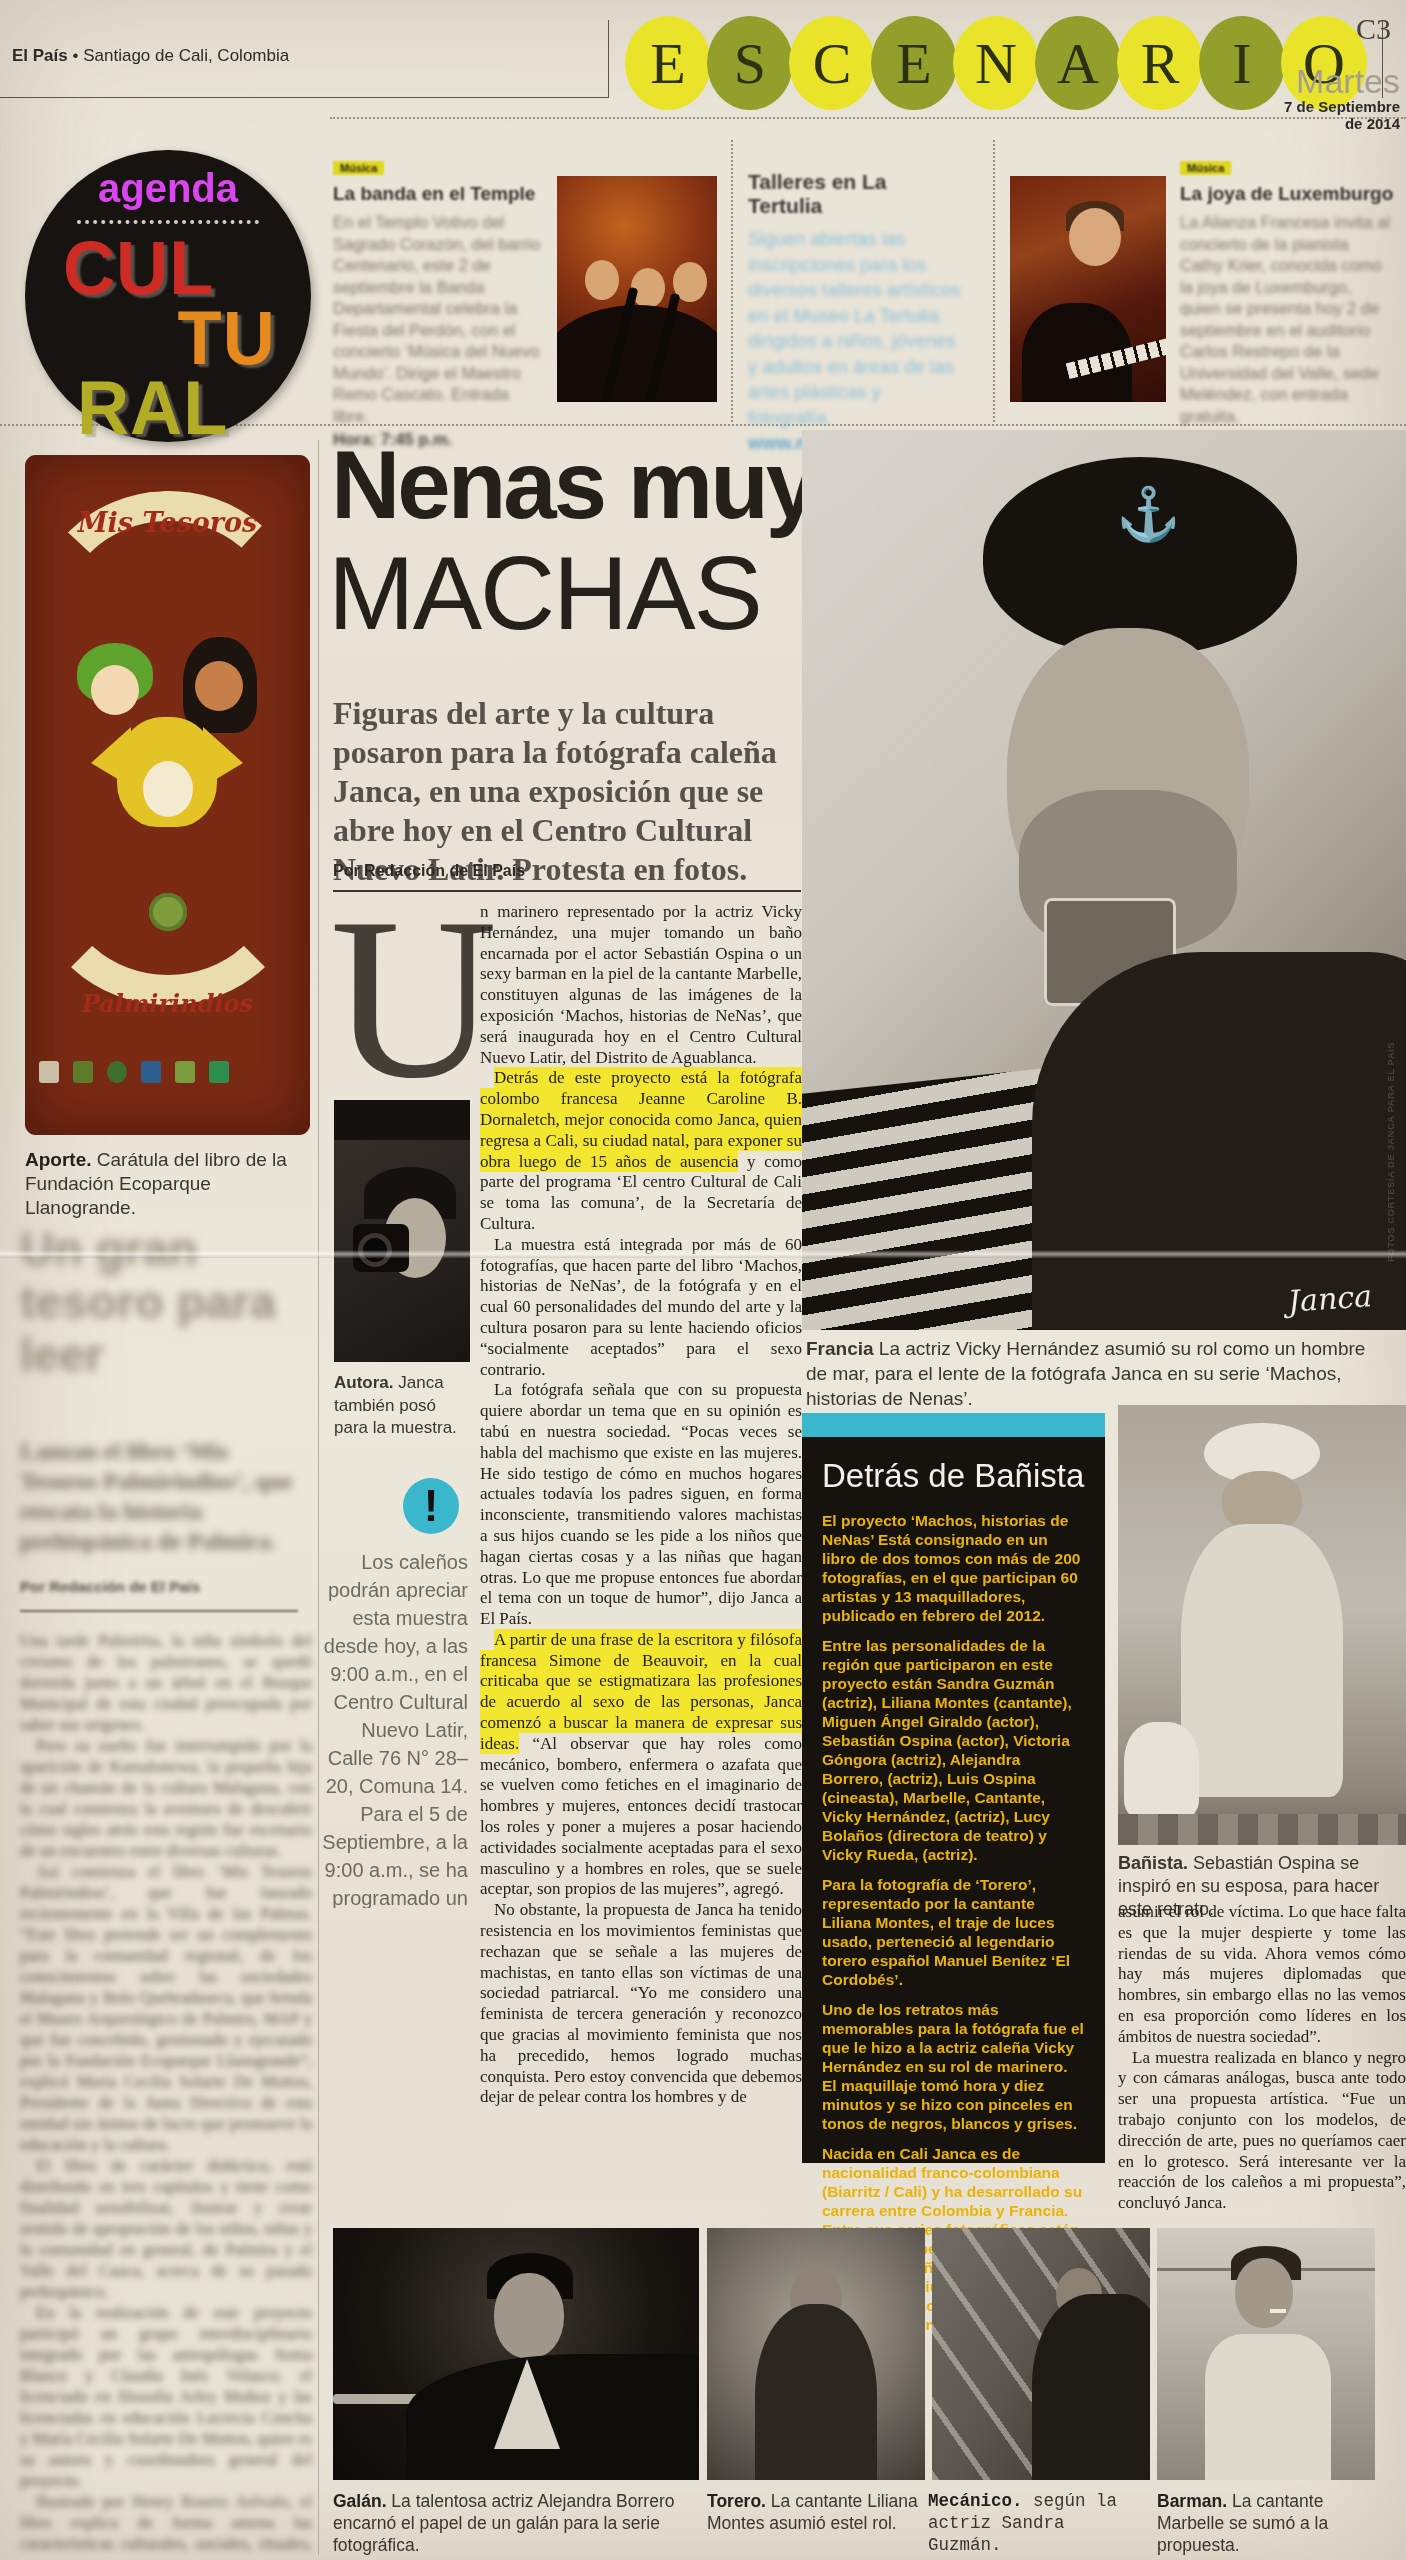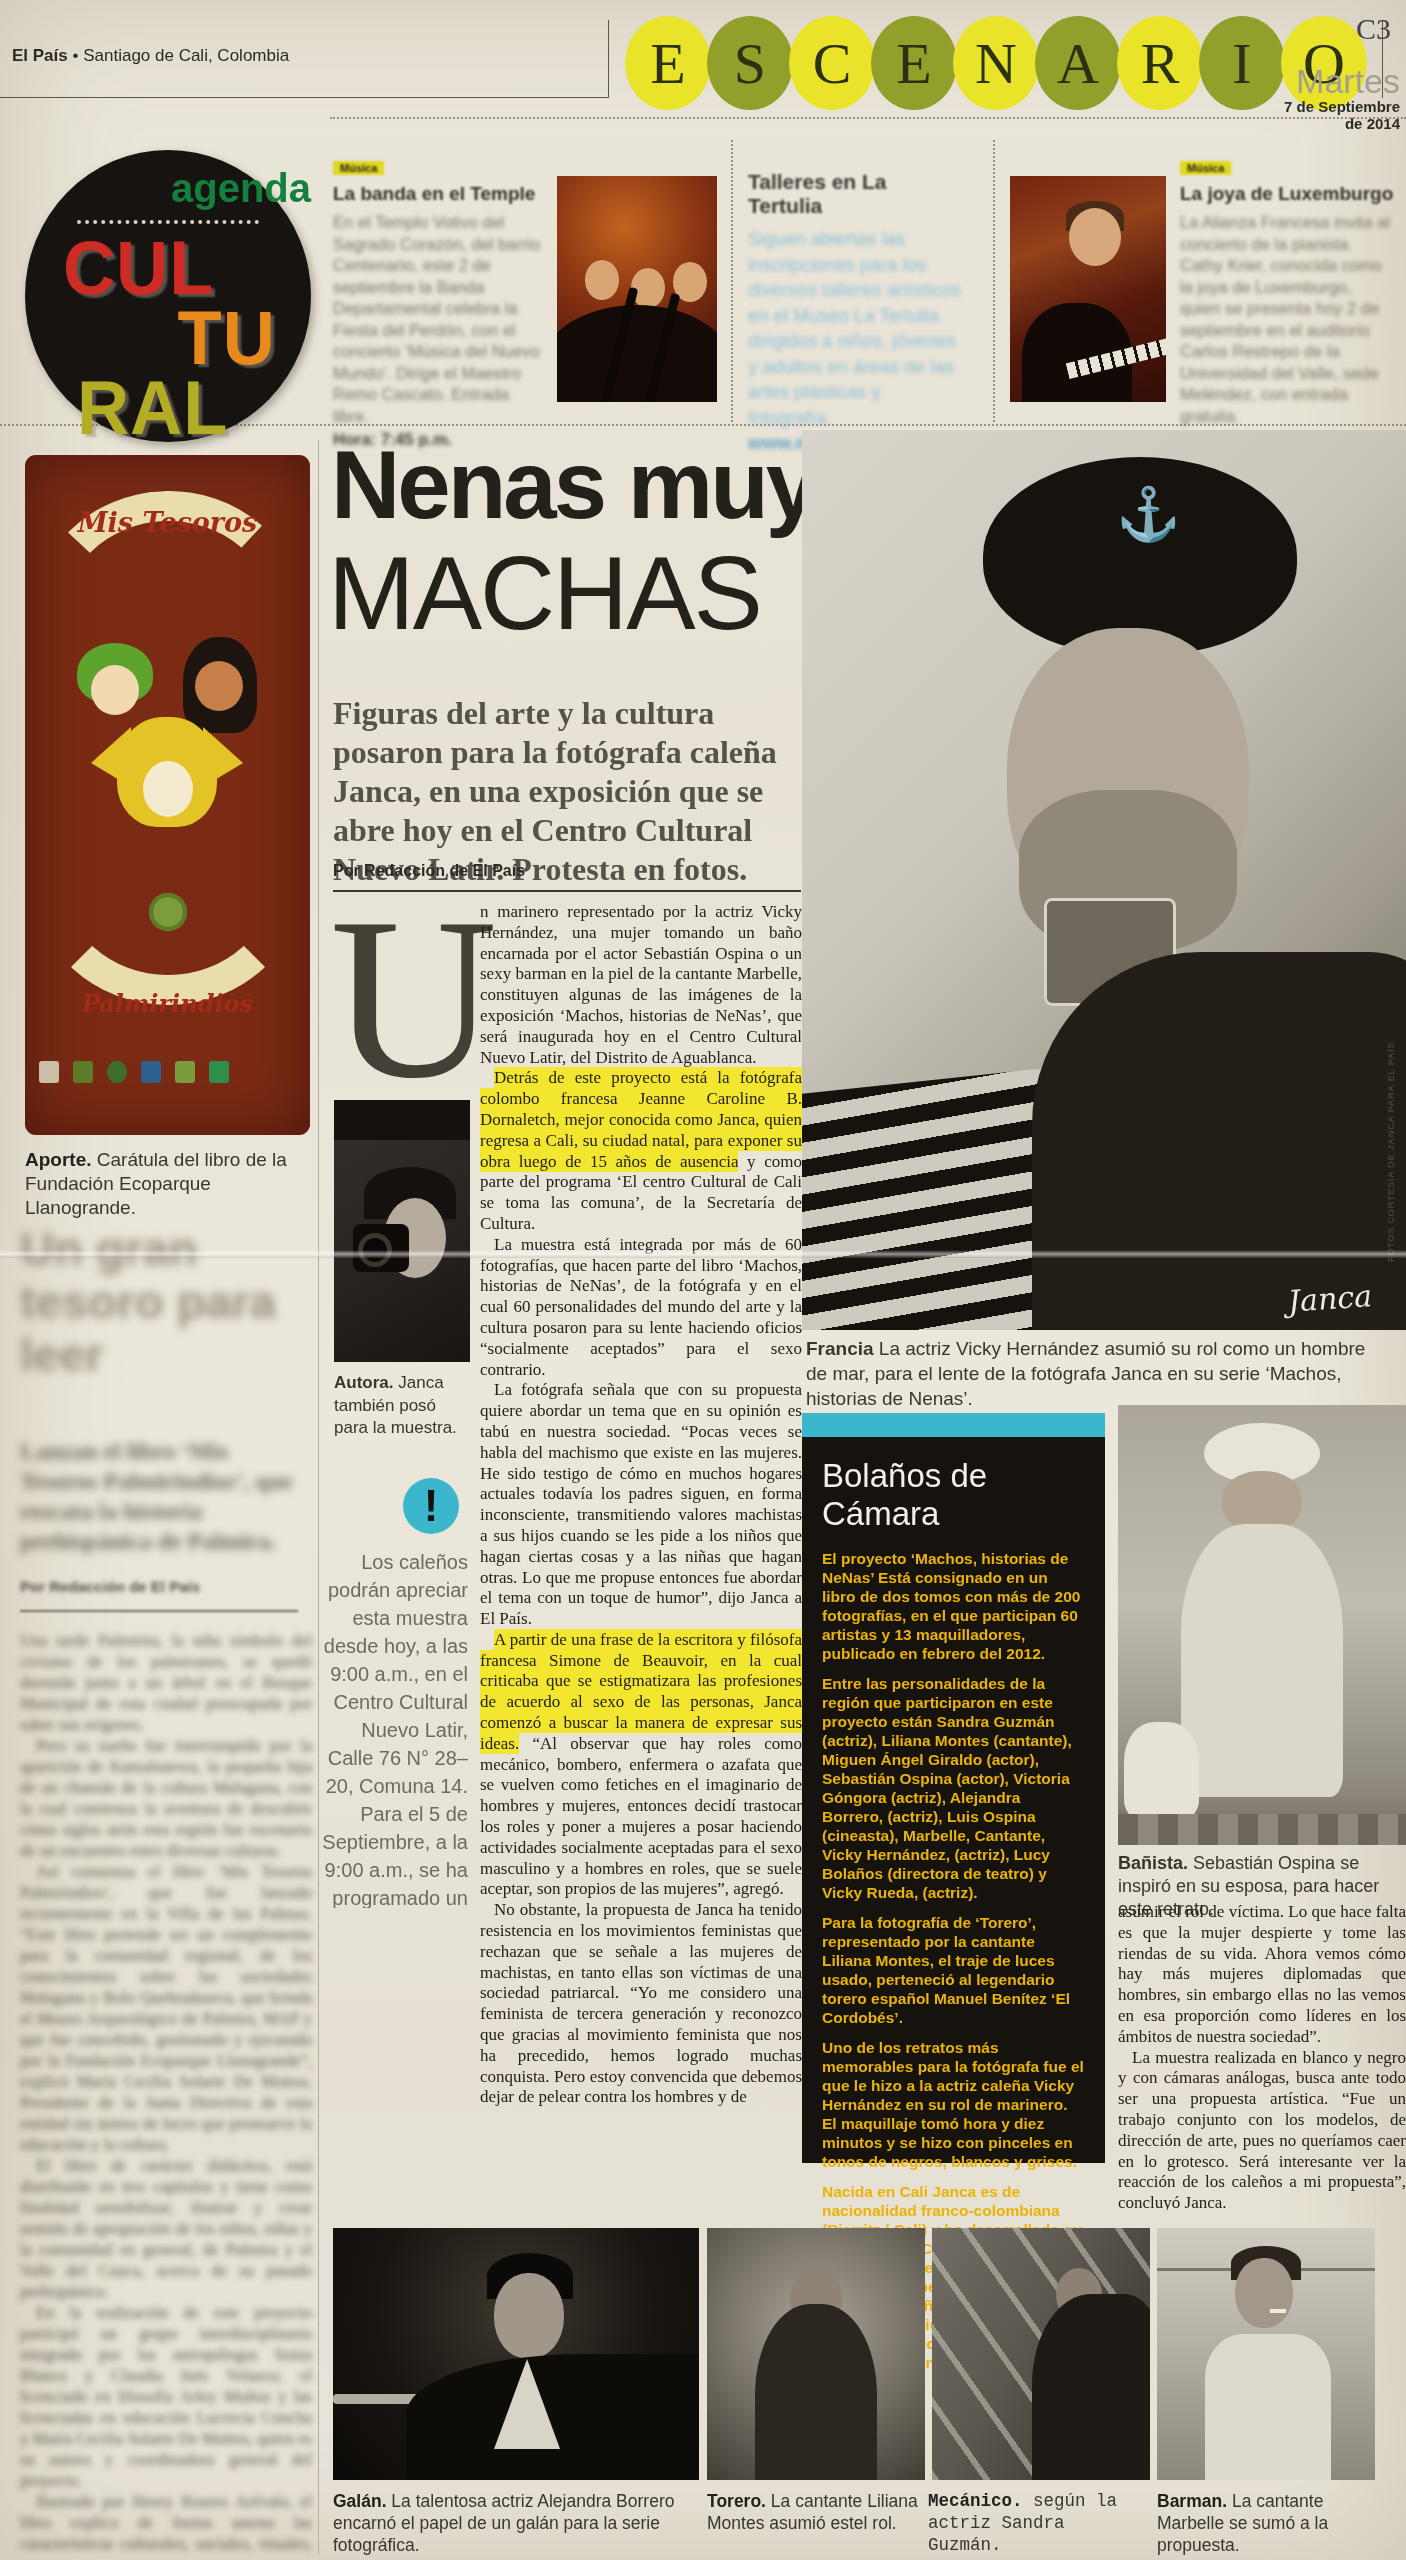--- a/index.html
+++ b/index.html
@@ -27,21 +27,21 @@
   .pagenum{left:1356px;top:12px;font-family:"Liberation Serif",serif;font-size:30px;color:#43423e;}
   .dateblock{right:6px;top:64px;text-align:right;}
   .dateblock .d1{font-size:34px;color:#a49e90;font-weight:400;line-height:34px;}
   .dateblock .d2,.dateblock .d3{font-size:15px;font-weight:700;color:#2c2a25;line-height:17px;}
 
   
   .strip-doth-top{left:330px;top:117px;width:1076px;}
   .strip-doth-bot{left:0;top:424px;width:1406px;}
   .agenda-circle{left:25px;top:150px;width:286px;height:292px;border-radius:50%;background:#171311;z-index:4;
     box-shadow:3px 4px 8px rgba(50,40,30,.35);}
-  .agenda-word{position:absolute;left:0;right:0;top:16px;text-align:right;font-size:40px;font-weight:700;color:#15803d;}
+  .agenda-word{position:absolute;left:0;right:0;top:16px;text-align:center;font-size:40px;font-weight:700;color:#d946ef;}
   .agenda-dots{position:absolute;left:52px;top:70px;width:182px;border-top:4px dotted #d8d2c6;}
   .ag-l{position:absolute;font-weight:700;font-size:76px;line-height:76px;letter-spacing:1px;
     text-shadow:4px 3px 2px rgba(150,143,130,.5);transform:scaleX(.95);}
   .ag-cul{left:34px;top:80px;color:#ce2b24;}
   .ag-tu{left:150px;top:150px;color:#e78a1d;}
   .ag-ral{left:48px;top:220px;color:#b2ad24;}
   .ev-tag{display:inline-block;background:#e0d71f;color:#211f19;font-size:11px;font-weight:700;padding:1px 7px;}
   .ev-title{font-size:19px;font-weight:700;color:#33302a;margin-top:7px;}
   .ev-body{font-size:16.5px;line-height:21.5px;color:#7e786b;margin-top:7px;}
   .ev-hora{font-size:16.5px;font-weight:700;color:#45413a;margin-top:3px;}
@@ -356,21 +356,21 @@
     <div class="jacket"></div>
     <div class="sig">Janca</div>
   </div>
   <div class="abs credit">FOTOS CORTESÍA DE JANCA PARA EL PAÍS</div>
   <div class="abs mar-cap">
     <b>Francia</b><span> La actriz Vicky Hernández asumió su rol como un hombre de mar, para el lente de la fotógrafa Janca en su serie ‘Machos, historias de Nenas’.</span>
   </div>
 
   <div class="abs cyanbar"></div>
   <div class="abs blackbox">
-    <h2 class="bb-title">Bolaños de Cámara</h2>
+    <h2 class="bb-title">Detrás de Bañista</h2>
     <p class="bb-p">El proyecto ‘Machos, historias de NeNas’ Está consignado en un libro de dos tomos con más de 200 fotografías, en el que participan 60 artistas y 13 maquilladores, publicado en febrero del 2012.</p>
     <p class="bb-p">Entre las personalidades de la región que participaron en este proyecto están Sandra Guzmán (actriz), Liliana Montes (cantante), Miguen Ángel Giraldo (actor), Sebastián Ospina (actor), Victoria Góngora (actriz), Alejandra Borrero, (actriz), Luis Ospina (cineasta), Marbelle, Cantante, Vicky Hernández, (actriz), Lucy Bolaños (directora de teatro) y Vicky Rueda, (actriz).</p>
     <p class="bb-p">Para la fotografía de ‘Torero’, representado por la cantante Liliana Montes, el traje de luces usado, perteneció al legendario torero español Manuel Benítez ‘El Cordobés’.</p>
     <p class="bb-p">Uno de los retratos más memorables para la fotógrafa fue el que le hizo a la actriz caleña Vicky Hernández en su rol de marinero. El maquillaje tomó hora y diez minutos y se hizo con pinceles en tonos de negros, blancos y grises.</p>
     <p class="bb-p">Nacida en Cali Janca es de nacionalidad franco-colombiana (Biarritz / Cali) y ha desarrollado su carrera entre Colombia y Francia. Entre sus series fotográficas están ‘La bella y la bestia’, ‘Visiones’, y ‘Gotas de sueño’, las cuales se han expuesto en ciudades como Londres, México, Nueva York, Viena y Washington.</p>
   </div>
 
   <div class="photo ph-ban" style="left:1118px;top:1405px;width:288px;height:440px;">
     <div class="turban"></div>
     <div class="face"></div>

